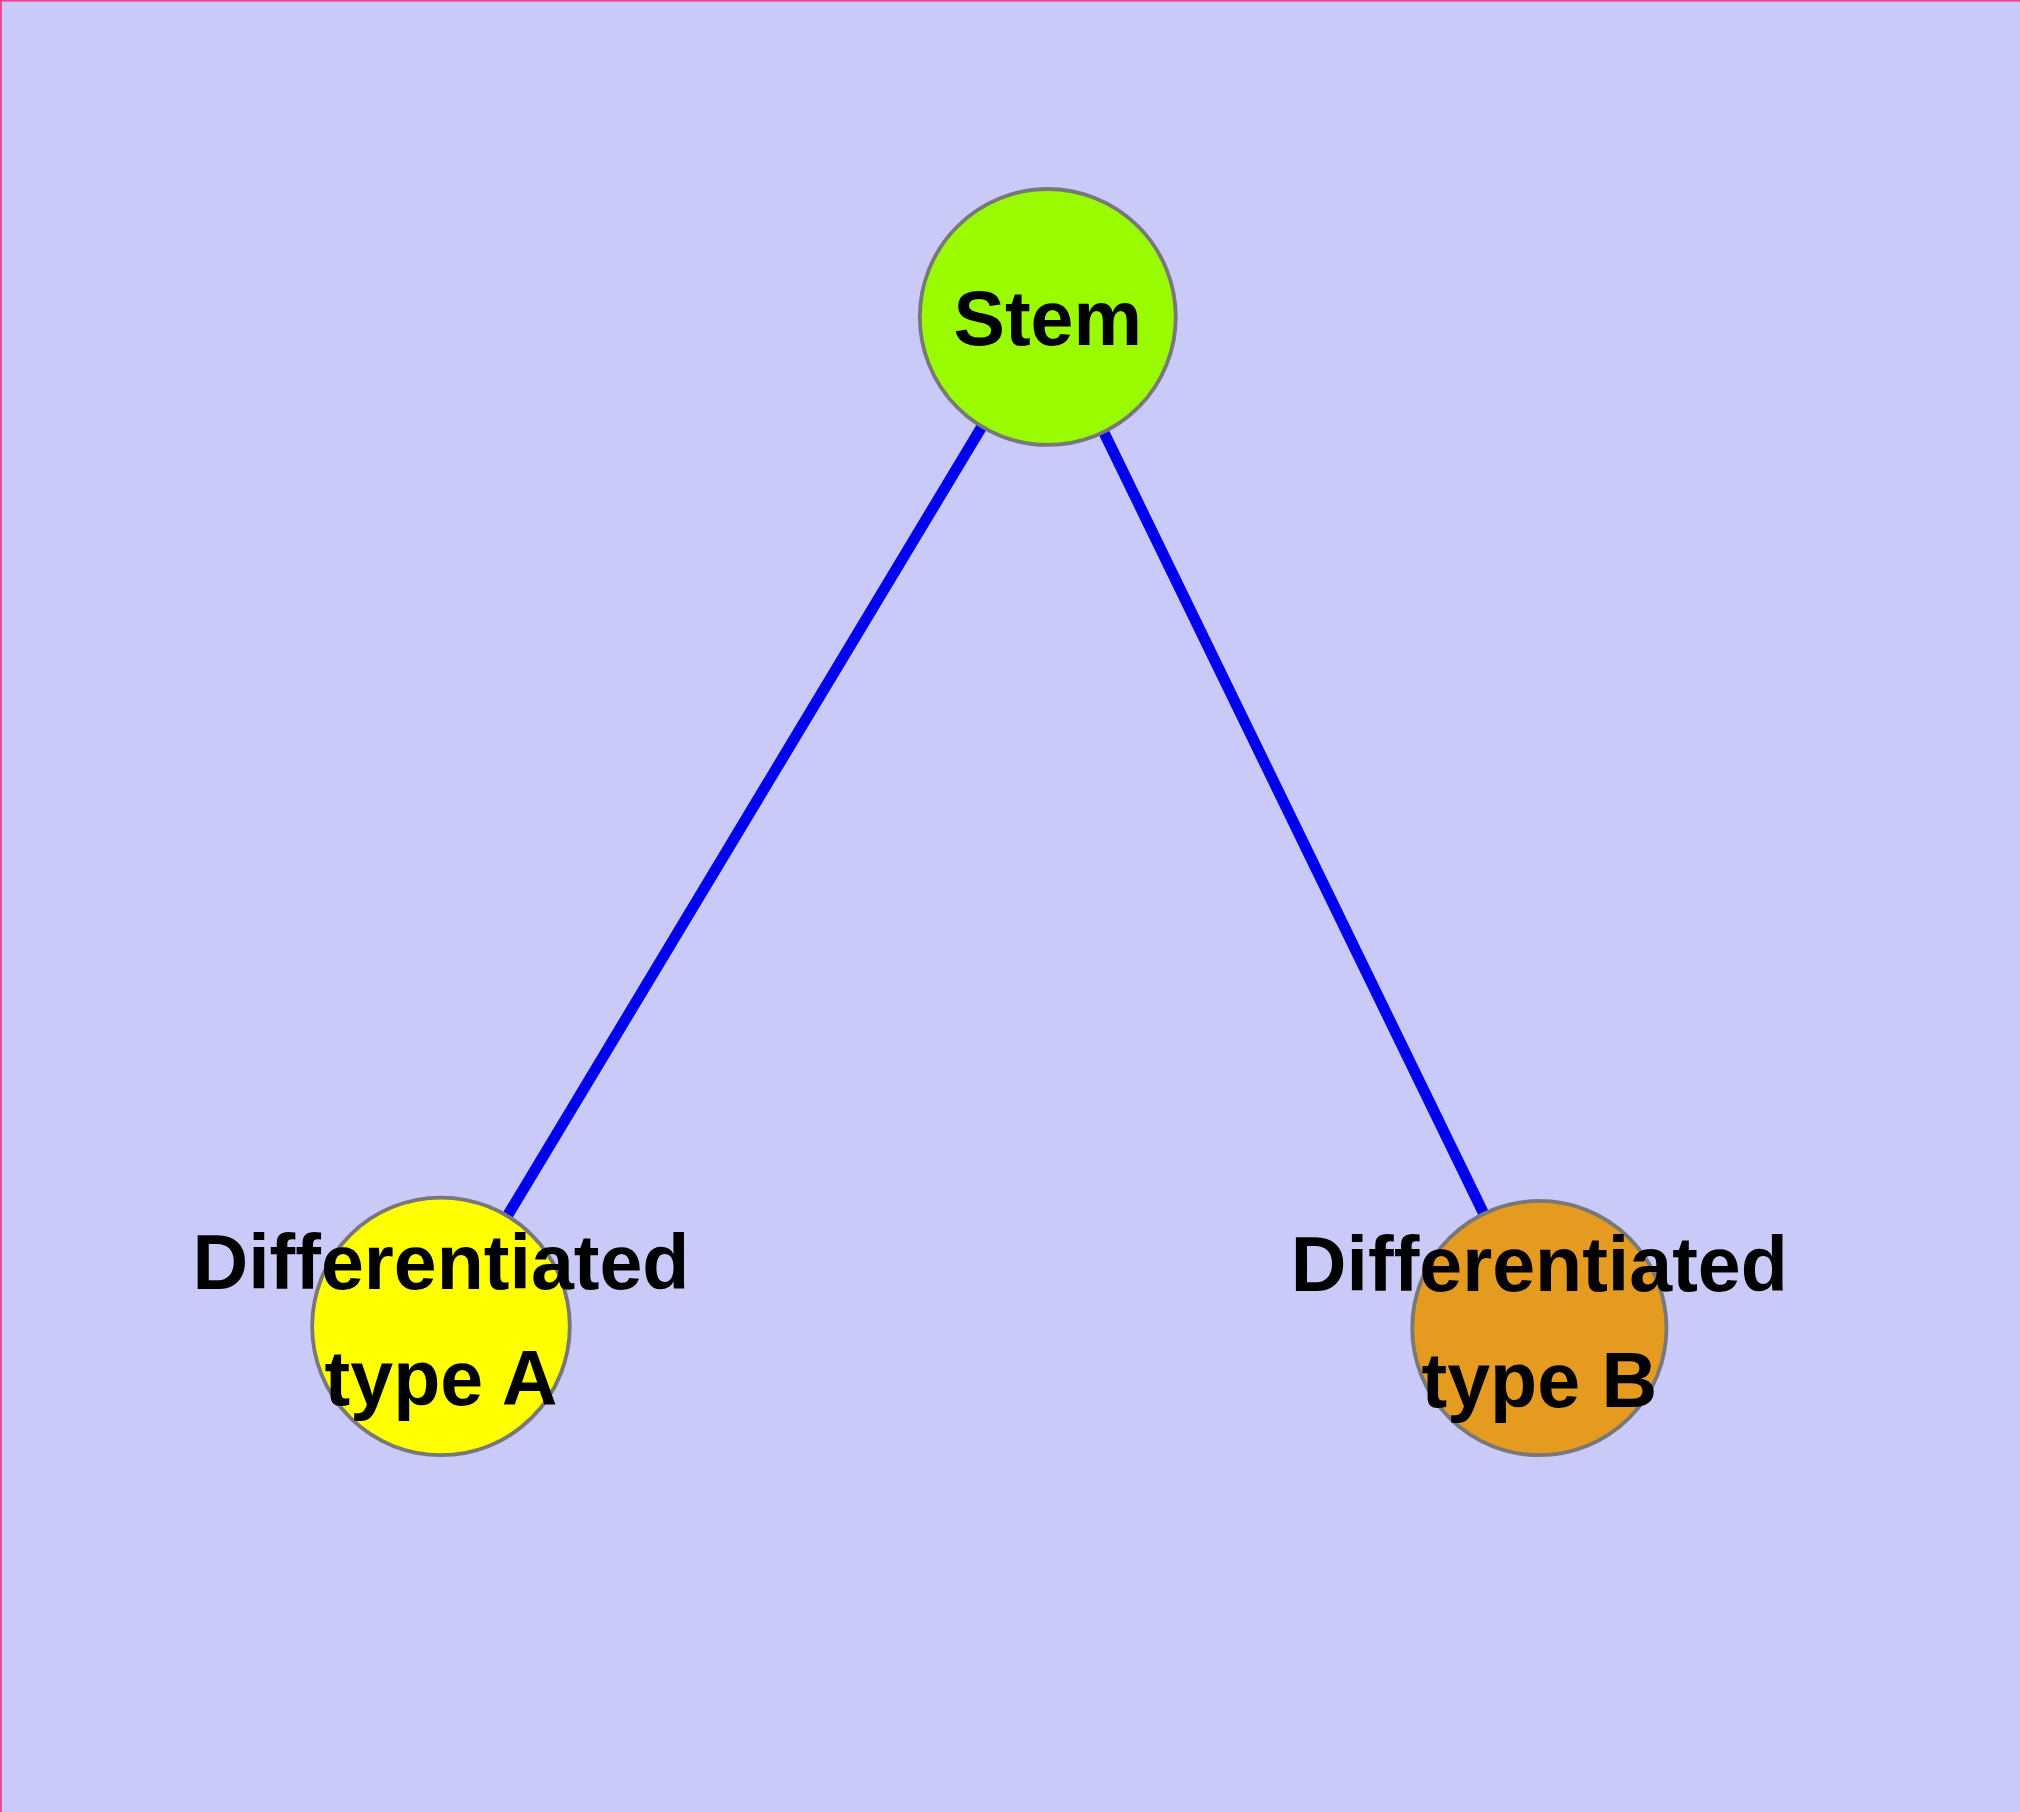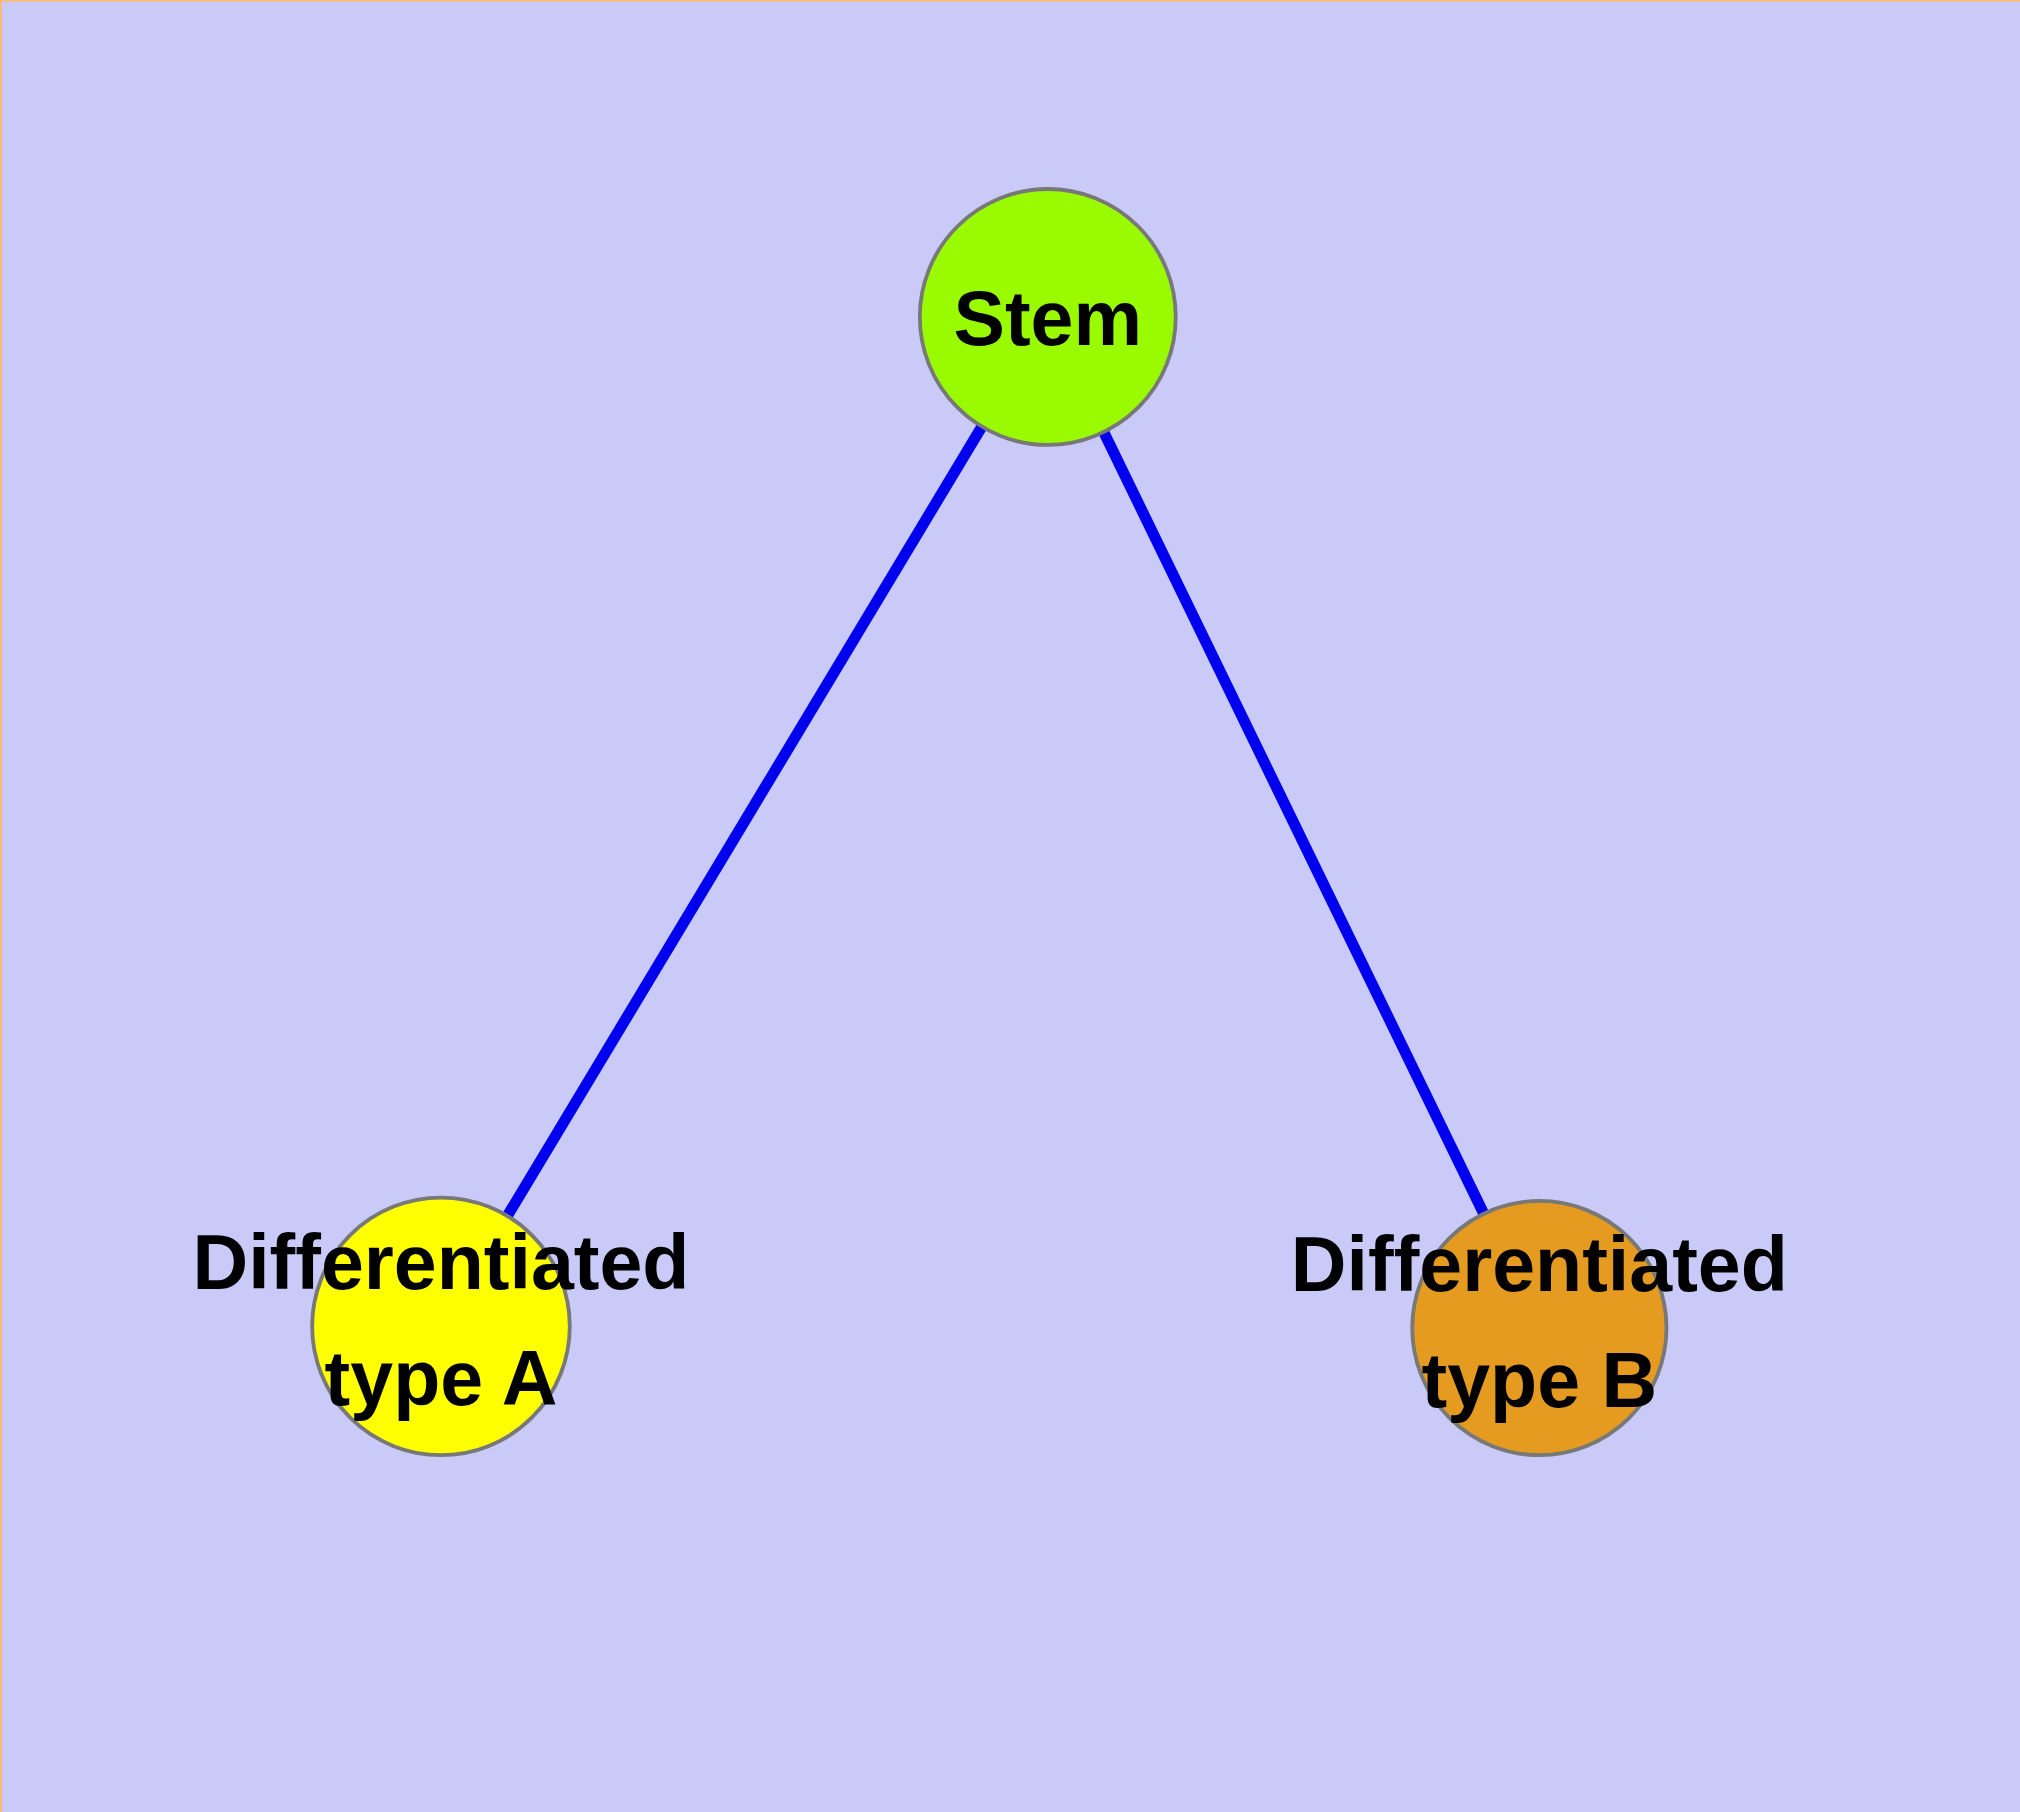--- a/index.html
+++ b/index.html
@@ -4,21 +4,21 @@
 <style>
   html, body {
     margin: 0;
     padding: 0;
     background: #ffffff;
   }
   .stage {
     position: relative;
     width: 2021px;
     height: 1812px;
-    background: #fdba74;
+    background: #ec4899;
     overflow: hidden;
   }
   .stage svg {
     position: absolute;
     left: 0;
     top: 0;
   }
   .edge {
     stroke-width: 13px;
     stroke-linecap: butt;

